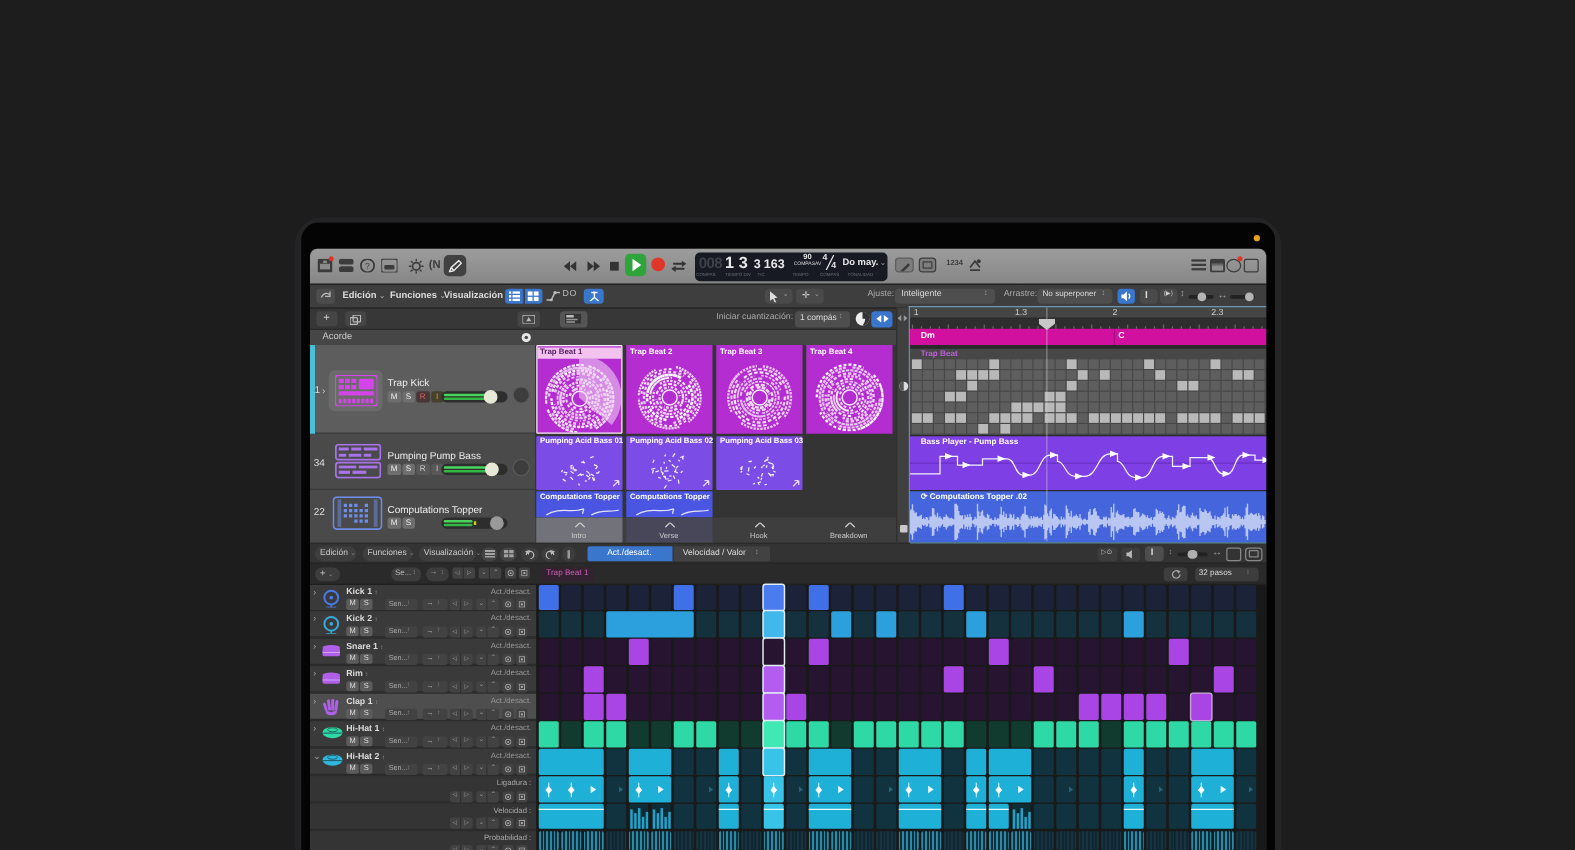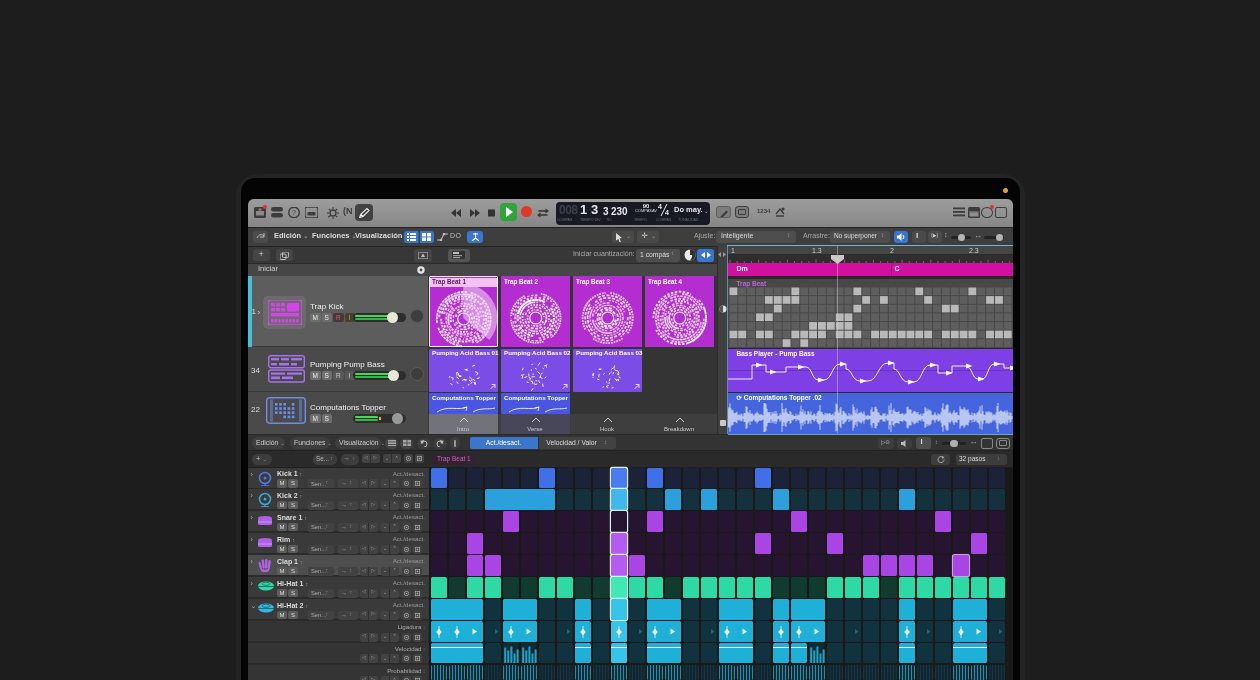--- a/index.html
+++ b/index.html
@@ -52,21 +52,21 @@
 <div class="a" style="left:521px;top:206px;width:11px;height:11px;background:#e0372b;border-radius:50%"></div>
 <svg class="a" style="left:537px;top:207.5px" width="12" height="10">
       <path d="M1.5 3 H9 M3 7 H10.5" stroke="#333" stroke-width="1.6" fill="none"></path>
       <path d="M8.5 0.5 L12 3 L8.5 5.5Z M3.5 4.5 L0 7 L3.5 9.5Z" fill="#333"></path>
     </svg>
 <div class="a" style="left:556px;top:201.5px;width:154px;height:23px;background:#171a22;border-radius:4px"></div>
 <div class="a t" style="left:559px;top:204px;font-size:12px;color:#3c414c;font-weight:bold;letter-spacing:-.5px">008</div>
 <div class="a t" style="left:580px;top:203px;font-size:13px;color:#e8e8ea;font-weight:bold">1</div>
 <div class="a t" style="left:591px;top:203px;font-size:13px;color:#e8e8ea;font-weight:bold">3</div>
 <div class="a t" style="left:603px;top:206px;font-size:10px;color:#e8e8ea;font-weight:bold">3</div>
-<div class="a t" style="left:611px;top:206px;font-size:10px;color:#e8e8ea;font-weight:bold">230</div>
+<div class="a t" style="left:611px;top:206px;font-size:10px;color:#e8e8ea;font-weight:bold">163</div>
 <div class="a t" style="left:638px;top:203px;font-size:6px;color:#e8e8ea;font-weight:bold;width:16px;text-align:center">90</div>
 <div class="a t" style="left:634px;top:209px;font-size:4px;color:#d8d8da;width:24px;text-align:center">COMPASAV</div>
 <div class="a t" style="left:658px;top:203px;font-size:7px;color:#e8e8ea;font-weight:bold">4</div>
 <svg class="a" style="left:660px;top:204px" width="8" height="12">
       <path d="M7 0 L1 12" stroke="#e8e8ea" stroke-width="1"></path>
     </svg>
 <div class="a t" style="left:665px;top:209px;font-size:7px;color:#e8e8ea;font-weight:bold">4</div>
 <div class="a t" style="left:674px;top:205.5px;font-size:7.5px;color:#e8e8ea;font-weight:bold">Do may.</div>
 <div class="a t" style="left:703.5px;top:206.5px;font-size:6.5px;color:#99a;">⌄</div>
 <div class="a t" style="left:557px;top:218.5px;font-size:3.6px;color:#6a6f7a;">COMPAS</div>
@@ -197,21 +197,21 @@
 <svg class="a" style="left:684px;top:249px" width="12" height="12">
       <circle cx="6" cy="6" r="5.5" fill="#ececec"></circle>
       <path d="M6 0.5 A5.5 5.5 0 0 1 6 11.5 A8 8 0 0 0 6 0.5Z" fill="#333"></path>
       <path d="M6 0.5 A5.5 5.5 0 0 1 11.5 6 L6 6Z" fill="#333"></path>
     </svg>
 <div class="a" style="left:697px;top:248.5px;width:17px;height:13px;background:#3a76cc;border-radius:3px"></div>
 <svg class="a" style="left:700.5px;top:252px" width="10" height="6">
       <path d="M4 0 L0 3 L4 6Z M6 0 L10 3 L6 6Z" fill="#fff"></path>
     </svg>
 <div class="a" style="left:248px;top:263px;width:479px;height:12.5px;background:#464646;border-top:1px solid #2a2a2a"></div>
-<div class="a t" style="left:258px;top:265px;font-size:7.5px;color:#ccc;">Iniciar</div>
+<div class="a t" style="left:258px;top:265px;font-size:7.5px;color:#ccc;">Acorde</div>
 <svg class="a" style="left:416.5px;top:266px" width="8" height="8">
       <circle cx="4" cy="4" r="3.7" fill="#e8e8e8"></circle>
       <circle cx="4" cy="4" r="1.4" fill="#4a4a4a"></circle>
     </svg>
 <div class="a" style="left:248px;top:275.5px;width:180px;height:158px;background:#4a4a4a"></div>
 <div class="a" style="left:248px;top:275.5px;width:180px;height:71.5px;background:#5d5d5d;border-bottom:1px solid #3a3a3a"></div>
 <div class="a" style="left:248px;top:347.5px;width:180px;height:44.5px;background:#4a4a4a;border-bottom:1px solid #3a3a3a"></div>
 <div class="a" style="left:248px;top:275.5px;width:3.5px;height:71.5px;background:#49c0d8"></div>
 <div class="a t" style="left:251.5px;top:308px;font-size:8px;color:#ddd;">1</div>
 <div class="a" style="left:263px;top:296px;width:43px;height:33px;background:#6b6b6b;border-radius:5px"></div>

